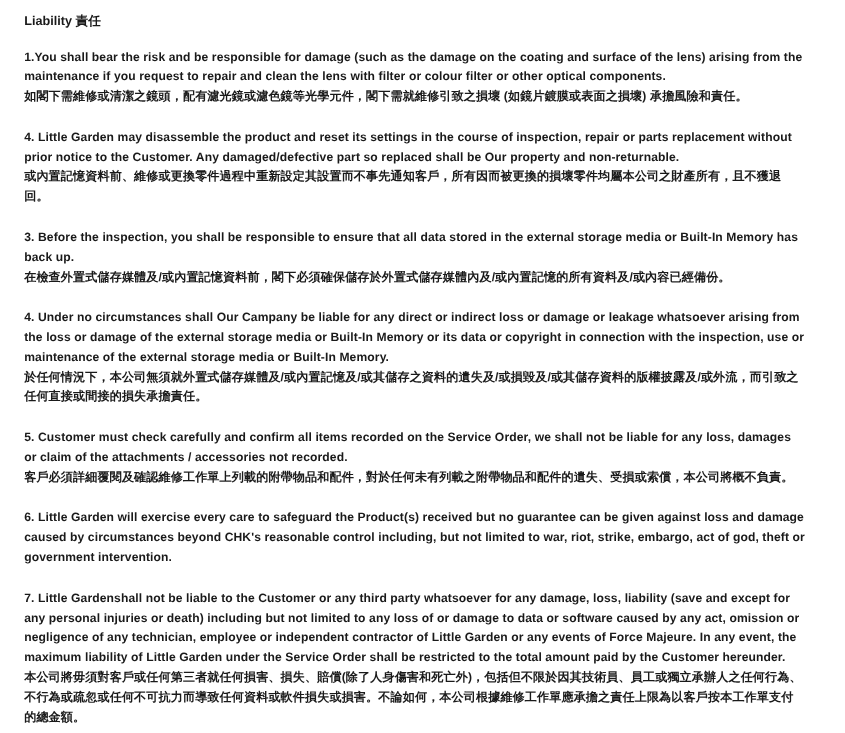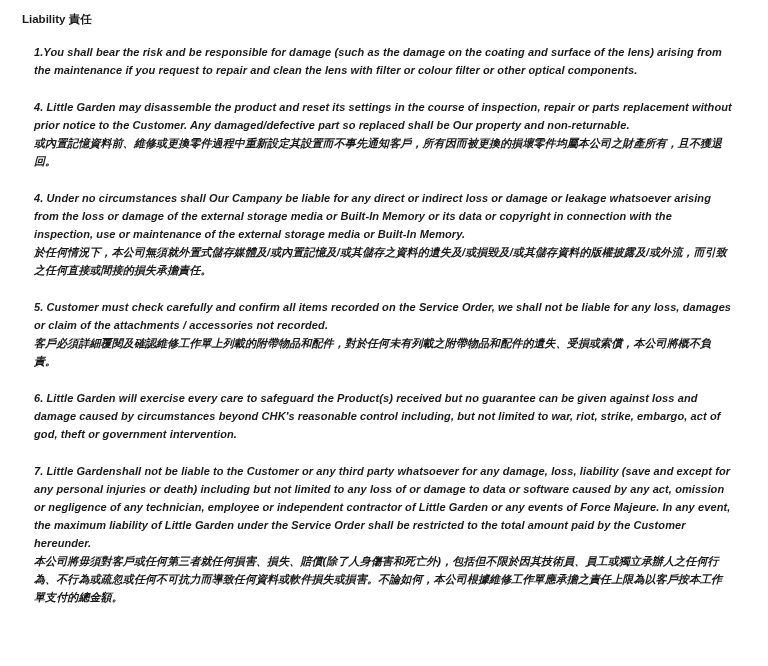--- a/index.html
+++ b/index.html
@@ -20,22 +20,21 @@
     width: 768px;
     height: 666px;
     padding: 10px 36px 10px 22px;
   }
   .doc-title {
     font-size: 11.5px;
     font-weight: 700;
     margin: 2px 0 16px 0;
   }
   .section {
-    margin: 0 0 19px 12px;
-    font-style: italic;
+    margin: 0 0 19px 0;
   }
   .section p {
     margin: 0;
     font-size: 11px;
     font-weight: 700;
     line-height: 18px;
     text-align: left;
     letter-spacing: 0.1px;
   }
   .section p.zh {
@@ -43,28 +42,31 @@
   }
 </style>
 </head>
 <body>
 
 <div class="page">
   <h1 class="doc-title">Liability 責任</h1>
 
   <div class="section">
     <p class="en">1.You shall bear the risk and be responsible for damage (such as the damage on the coating and surface of the lens) arising from the maintenance if you request to repair and clean the lens with filter or colour filter or other optical components.</p>
+    <p class="zh">如閣下需維修或清潔之鏡頭，配有濾光鏡或濾色鏡等光學元件，閣下需就維修引致之損壞 (如鏡片鍍膜或表面之損壞) 承擔風險和責任。</p>
   </div>
 
   <div class="section">
     <p class="en">4. Little Garden may disassemble the product and reset its settings in the course of inspection, repair or parts replacement without prior notice to the Customer. Any damaged/defective part so replaced shall be Our property and non-returnable.</p>
     <p class="zh">或內置記憶資料前、維修或更換零件過程中重新設定其設置而不事先通知客戶，所有因而被更換的損壞零件均屬本公司之財產所有，且不獲退回。</p>
   </div>
 
   <div class="section">
+    <p class="en">3. Before the inspection, you shall be responsible to ensure that all data stored in the external storage media or Built-In Memory has back up.</p>
+    <p class="zh">在檢查外置式儲存媒體及/或內置記憶資料前，閣下必須確保儲存於外置式儲存媒體內及/或內置記憶的所有資料及/或內容已經備份。</p>
   </div>
 
   <div class="section">
     <p class="en">4. Under no circumstances shall Our Campany be liable for any direct or indirect loss or damage or leakage whatsoever arising from the loss or damage of the external storage media or Built-In Memory or its data or copyright in connection with the inspection, use or maintenance of the external storage media or Built-In Memory.</p>
     <p class="zh">於任何情況下，本公司無須就外置式儲存媒體及/或內置記憶及/或其儲存之資料的遺失及/或損毀及/或其儲存資料的版權披露及/或外流，而引致之任何直接或間接的損失承擔責任。</p>
   </div>
 
   <div class="section">
     <p class="en">5. Customer must check carefully and confirm all items recorded on the Service Order, we shall not be liable for any loss, damages or claim of the attachments / accessories not recorded.</p>
     <p class="zh">客戶必須詳細覆閱及確認維修工作單上列載的附帶物品和配件，對於任何未有列載之附帶物品和配件的遺失、受損或索償，本公司將概不負責。</p>

